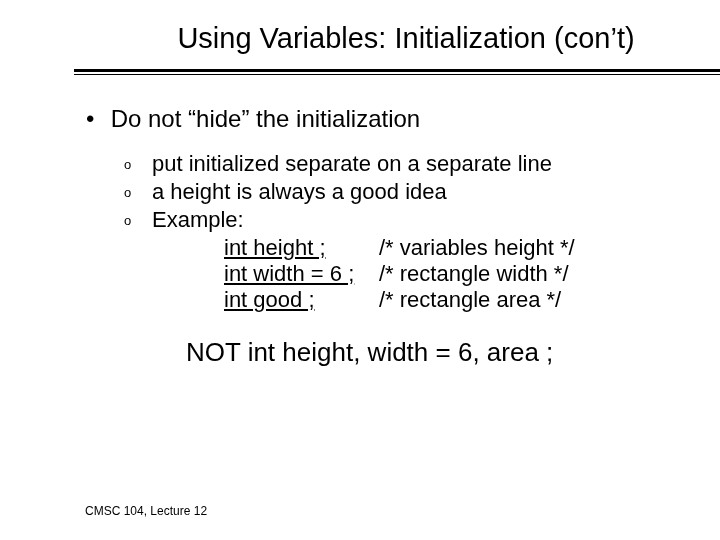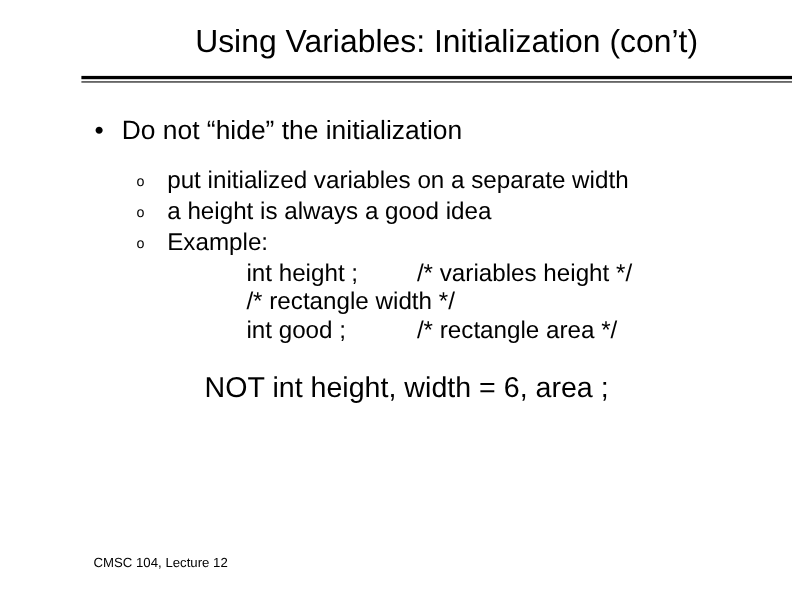--- a/index.html
+++ b/index.html
@@ -66,20 +66,21 @@
     font-size: 22px;
     margin-left: 38px;
     padding-left: 100px;
   }
   .code-row {
     display: flex;
   }
   .code-left {
     width: 155px;
     flex: 0 0 155px;
+    text-decoration: underline;
   }
   .code-right {
     flex: 1;
   }
   .not-line {
     font-size: 26px;
     margin-left: 100px;
     margin-top: 24px;
   }
   .footer-left {
@@ -107,38 +108,39 @@
   <div class="body">
 
     <div class="lvl1">
       <span class="lvl1-bullet">•</span>
       <span>Do not “hide” the initialization</span>
     </div>
 
     <div class="sub">
       <div class="subrow">
         <span class="sub-bullet">o</span>
-        <span>put initialized variables on a separate width</span>
+        <span>put initialized separate on a separate line</span>
       </div>
       <div class="subrow">
         <span class="sub-bullet">o</span>
         <span>a height is always a good idea</span>
       </div>
       <div class="subrow">
         <span class="sub-bullet">o</span>
         <span>Example:</span>
       </div>
     </div>
 
     <div class="code-block">
       <div class="code-row">
         <span class="code-left">int height ;</span>
         <span class="code-right">/* variables height */</span>
       </div>
       <div class="code-row">
+        <span class="code-left">int width = 6 ;</span>
         <span class="code-right">/* rectangle width   */</span>
       </div>
       <div class="code-row">
         <span class="code-left">int good ;</span>
         <span class="code-right">/* rectangle area      */</span>
       </div>
     </div>
 
     <div class="not-line">NOT  int height, width = 6, area ;</div>
 

